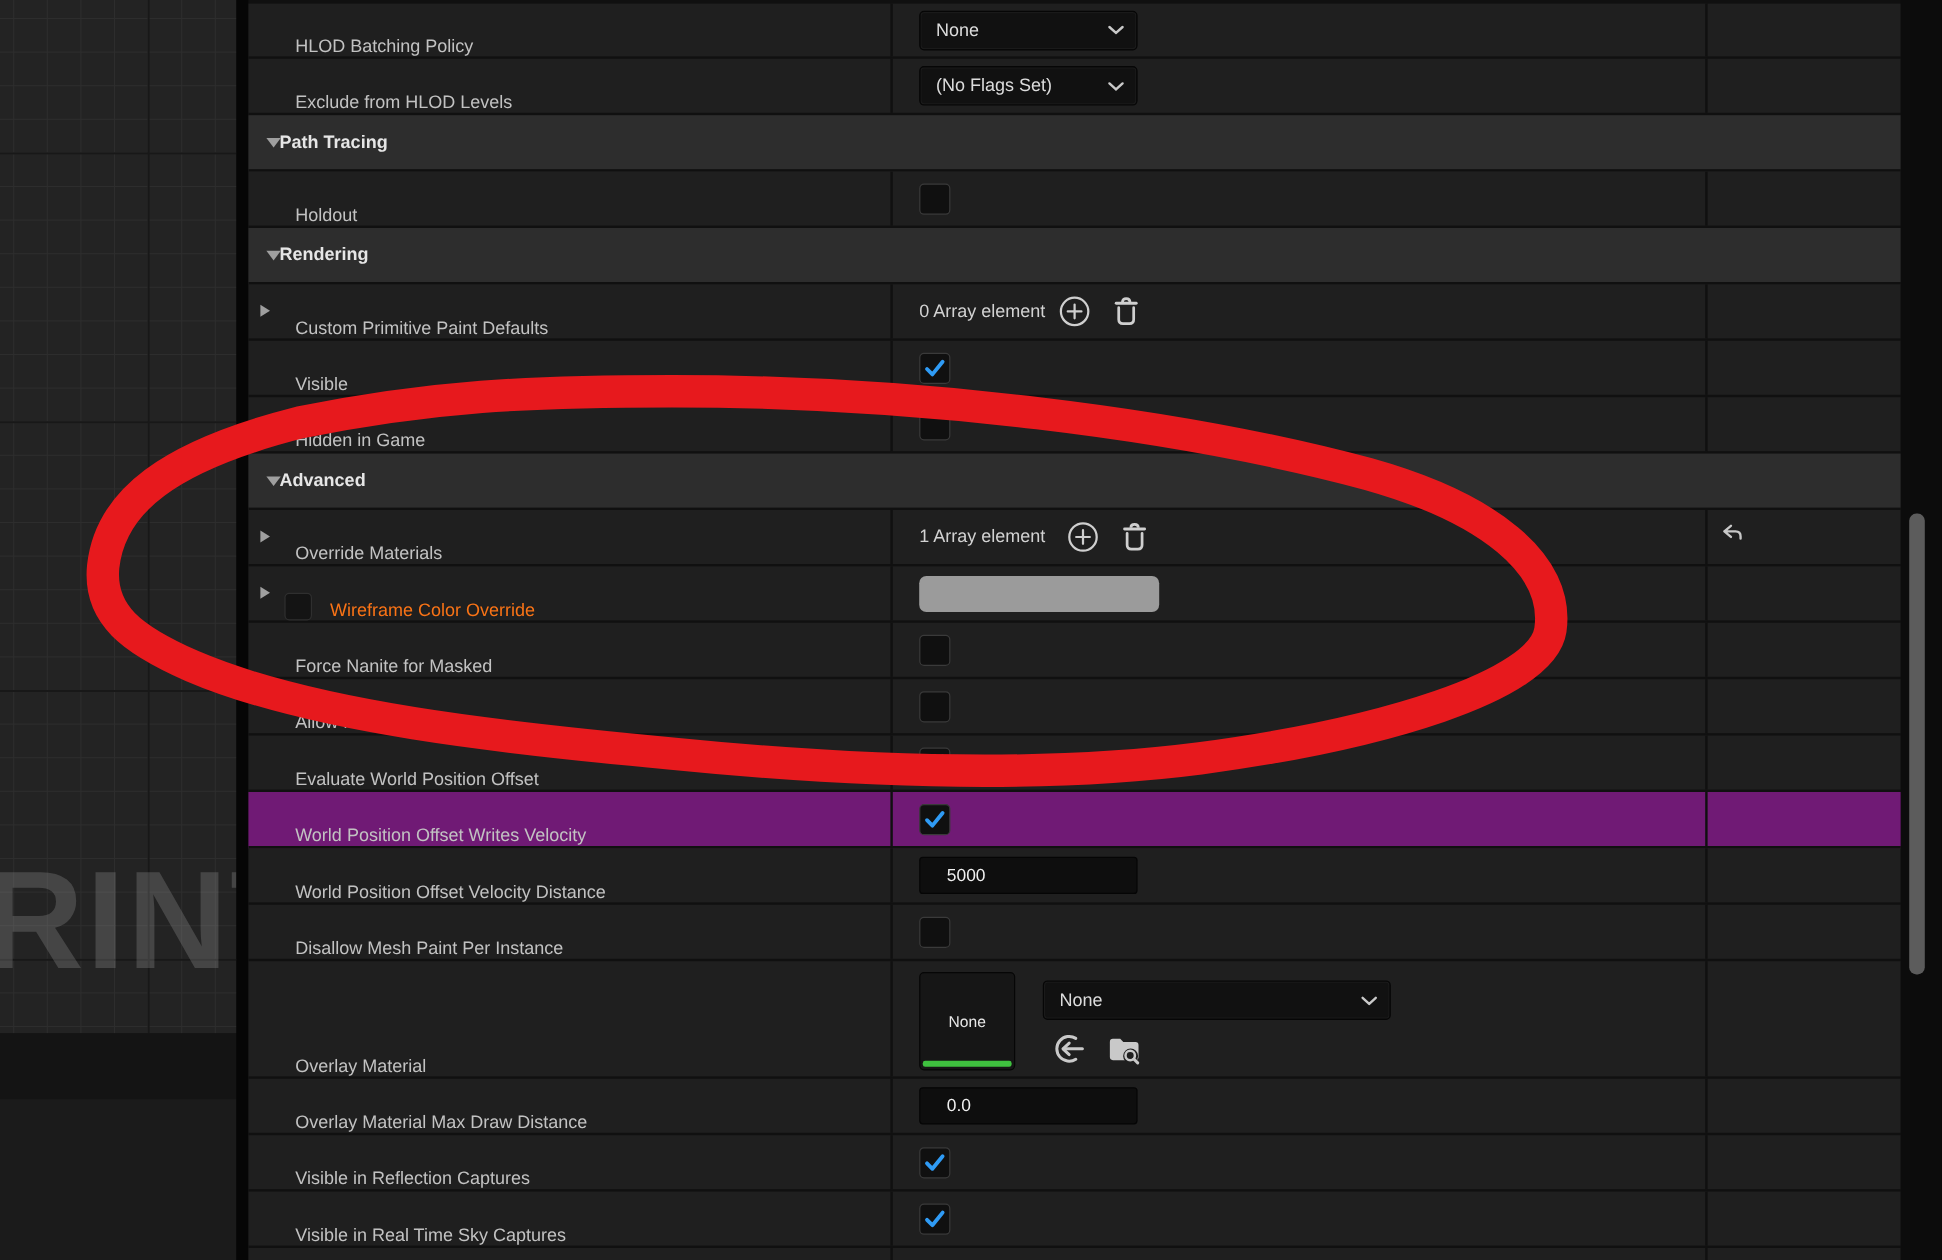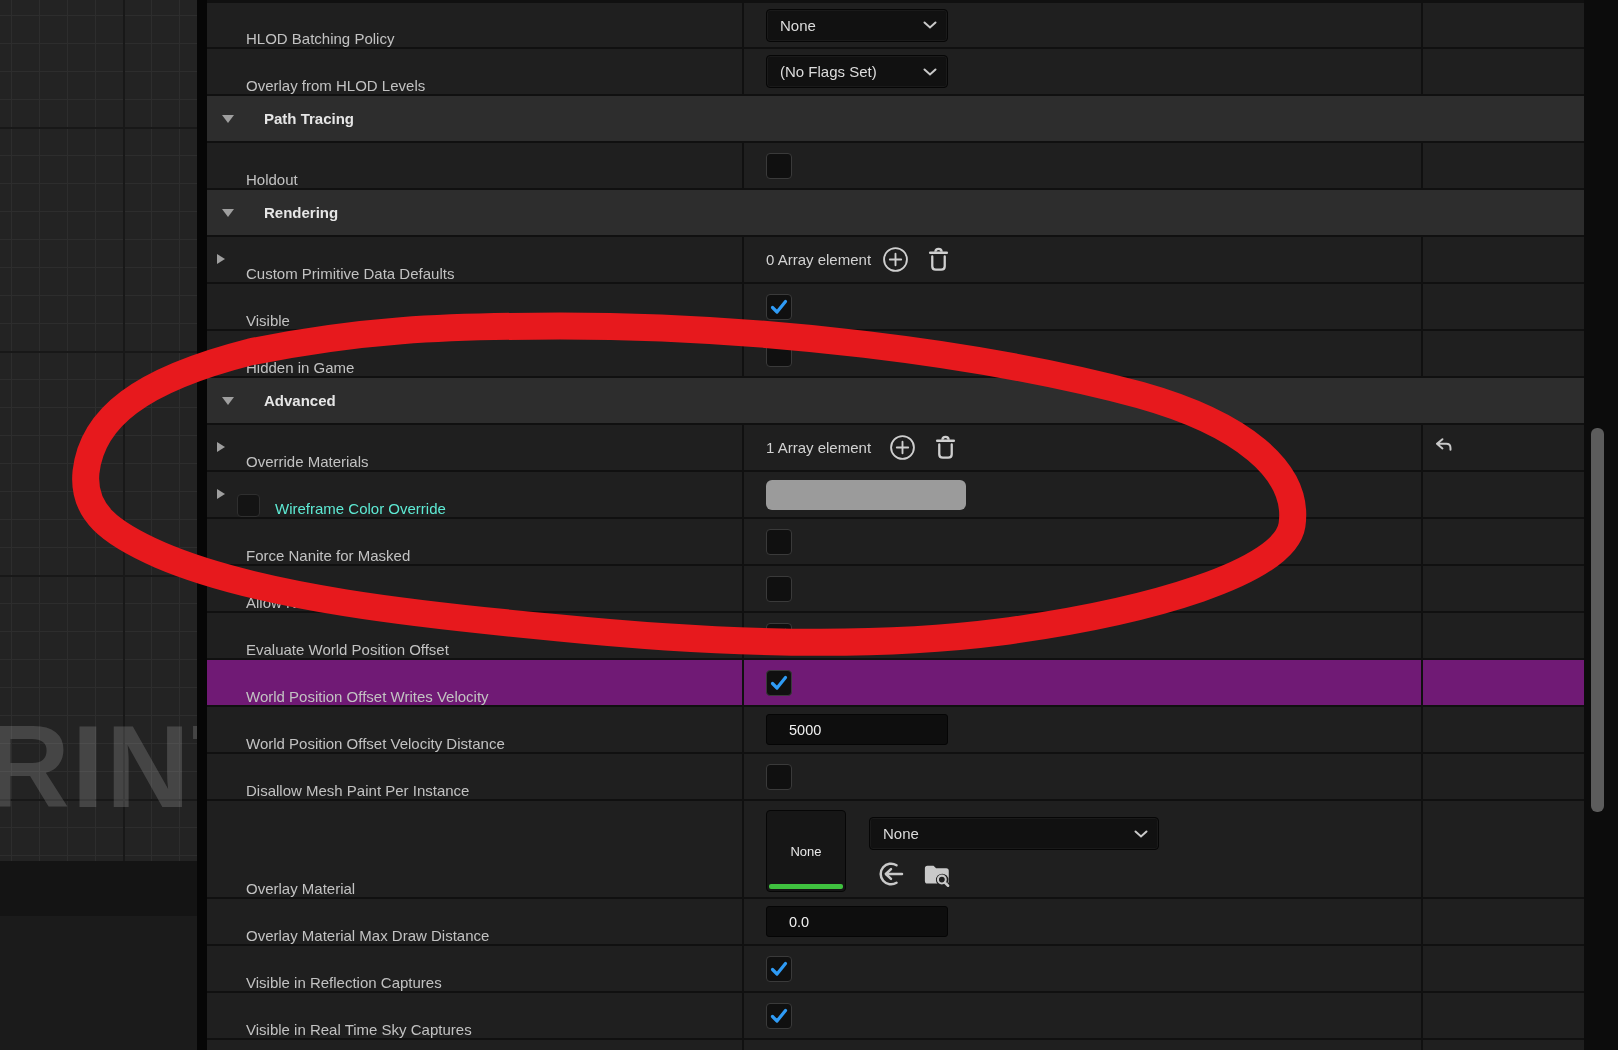--- a/index.html
+++ b/index.html
@@ -29,23 +29,23 @@
   .row.first { height:46px; }
   .row.tall { height:98px; }
   .row.partial { height:10px; border-bottom:none; }
   .row.hl { background:#701a75; }
   .cell-name { position:relative; width:537px; border-right:2px solid #101010;
     display:flex; align-items:flex-end; padding-left:39px; }
   .cell-value { position:relative; width:679px; border-right:2px solid #101010;
     display:flex; align-items:center; padding-left:22px; }
   .cell-reset { position:relative; width:39px; display:flex; align-items:center; justify-content:center; }
   .row.header-row { background:#2d2d2d; }
-  .header-cell { position:relative; width:1104px; display:flex; align-items:center; padding-left:57px; }
+  .header-cell { position:relative; width:1104px; display:flex; align-items:center; padding-left:26px; }
   .lbl { font-size:15px; color:#c2c2c2; }
-  .lbl.disabled { color:#5eead4; }
+  .lbl.disabled { color:#f97316; }
   .hdr { font-size:15px; font-weight:bold; color:#e6e6e6; }
 
   .tri-down { position:absolute; left:15px; top:50%; margin-top:-4px; width:0; height:0;
     border-left:6.5px solid transparent; border-right:6.5px solid transparent; border-top:8px solid #9f9f9f; }
   .tri-right { position:absolute; left:10px; top:50%; margin-top:-5.5px; width:0; height:0;
     border-top:5.5px solid transparent; border-bottom:5.5px solid transparent; border-left:8px solid #9f9f9f; }
 
   .checkbox { width:26px; height:26px; background:#101010; border:1px solid #3a3a3a; border-radius:4px;
     display:flex; align-items:center; justify-content:center; }
   .checkbox.small { width:23px; height:23px; background:#141414; border-color:#2f2f2f; }
@@ -100,21 +100,21 @@
                 <path d="M1.5 1.5 L7 6.5 L12.5 1.5" stroke="#c9c9c9" stroke-width="2" fill="none" stroke-linecap="round"></path>
               </svg>
           </span>
         </div>
       </div>
       <div class="cell-reset"></div>
     </div>
 
     <div class="row">
       <div class="cell-name">
-          <span class="lbl">Overlay from HLOD Levels</span>
+          <span class="lbl">Exclude from HLOD Levels</span>
         </div>
       <div class="cell-value">
         <div class="combo">
           <span>(No Flags Set)</span>
           <span class="icon-btn" style="margin:0">
             <svg width="14" height="8" viewBox="0 0 14 8">
                 <path d="M1.5 1.5 L7 6.5 L12.5 1.5" stroke="#c9c9c9" stroke-width="2" fill="none" stroke-linecap="round"></path>
               </svg>
           </span>
         </div>
@@ -142,21 +142,21 @@
     <div class="row header-row">
       <div class="header-cell">
         <span class="tri-down"></span>
         <span class="hdr">Rendering</span>
       </div>
     </div>
 
     <div class="row">
       <div class="cell-name">
         <span class="tri-right"></span>
-        <span class="lbl">Custom Primitive Data Defaults</span>
+        <span class="lbl">Custom Primitive Paint Defaults</span>
       </div>
       <div class="cell-value">
         <span class="arrtext">0 Array element</span>
         <span class="icon-btn">
           <svg width="27" height="27" viewBox="0 0 26 26">
               <circle cx="13" cy="13" r="11" stroke="#cfcfcf" stroke-width="1.8" fill="none"></circle>
               <path d="M13 7.5 V18.5 M7.5 13 H18.5" stroke="#cfcfcf" stroke-width="1.8" stroke-linecap="round"></path>
             </svg>
         </span>
         <span class="icon-btn">

